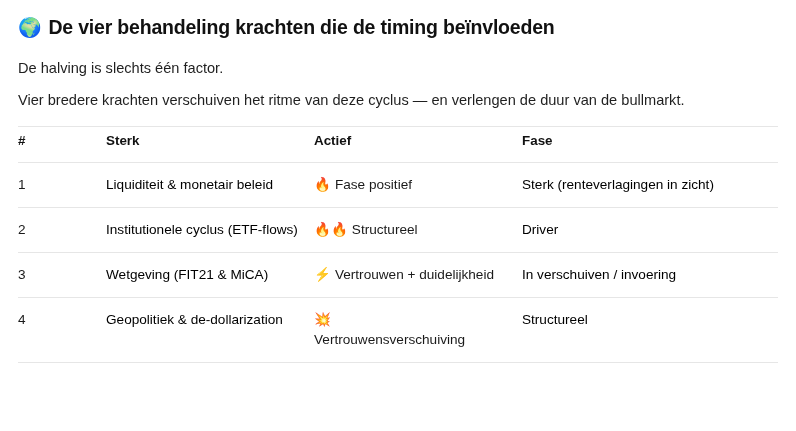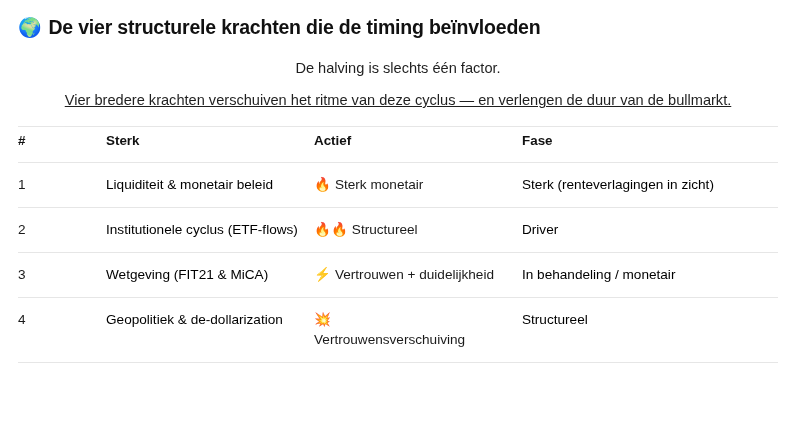--- a/index.html
+++ b/index.html
@@ -31,25 +31,23 @@
     gap: 7px;
   }
   h1.doc-title .emoji {
     font-size: 19px;
   }
   p.para {
     font-size: 14.6px;
     line-height: 22px;
     margin: 0 0 10px 0;
     color: #1f1f1f;
-    text-align: center;
   }
   p.para.last {
     margin-bottom: 15px;
-    text-decoration: underline;
   }
   table.force-table {
     width: 760px;
     border-collapse: collapse;
     table-layout: fixed;
   }
   table.force-table th,
   table.force-table td {
     text-align: left;
     vertical-align: top;
@@ -83,21 +81,21 @@
   }
   .cell-text { color: #000000; }
 </style>
 </head>
 <body>
 
 <div class="page">
 
   <h1 class="doc-title">
     <span class="emoji">🌍</span>
-    <span>De vier structurele krachten die de timing beïnvloeden</span>
+    <span>De vier behandeling krachten die de timing beïnvloeden</span>
   </h1>
 
   <p class="para">De halving is slechts één factor.</p>
   <p class="para last">Vier bredere krachten verschuiven het ritme van deze cyclus — en verlengen de duur van de bullmarkt.</p>
 
   <table class="force-table">
     <colgroup>
       <col class="c-num">
       <col class="c-driver">
       <col class="c-impact">
@@ -110,21 +108,21 @@
         <th>Actief</th>
         <th>Fase</th>
       </tr>
     </thead>
     <tbody>
       <tr>
         <td class="cell-num">1</td>
         <td class="cell-text">Liquiditeit &amp; monetair beleid</td>
         <td>
           <span class="impact-cell">
-            <span class="emoji">🔥</span><span>Sterk monetair</span>
+            <span class="emoji">🔥</span><span>Fase positief</span>
           </span>
         </td>
         <td class="cell-text">Sterk (renteverlagingen in zicht)</td>
       </tr>
       <tr>
         <td class="cell-num">2</td>
         <td class="cell-text">Institutionele cyclus (ETF-flows)</td>
         <td>
           <span class="impact-cell">
             <span class="emoji">🔥🔥</span><span>Structureel</span>
@@ -133,21 +131,21 @@
         <td class="cell-text">Driver</td>
       </tr>
       <tr>
         <td class="cell-num">3</td>
         <td class="cell-text">Wetgeving (FIT21 &amp; MiCA)</td>
         <td>
           <span class="impact-cell">
             <span class="emoji">⚡</span><span>Vertrouwen + duidelijkheid</span>
           </span>
         </td>
-        <td class="cell-text">In behandeling / monetair</td>
+        <td class="cell-text">In verschuiven / invoering</td>
       </tr>
       <tr>
         <td class="cell-num">4</td>
         <td class="cell-text">Geopolitiek &amp; de-dollarization</td>
         <td>
           <span class="impact-cell">
             <span class="emoji">💥</span><br><span>Vertrouwensverschuiving</span>
           </span>
         </td>
         <td class="cell-text">Structureel</td>

